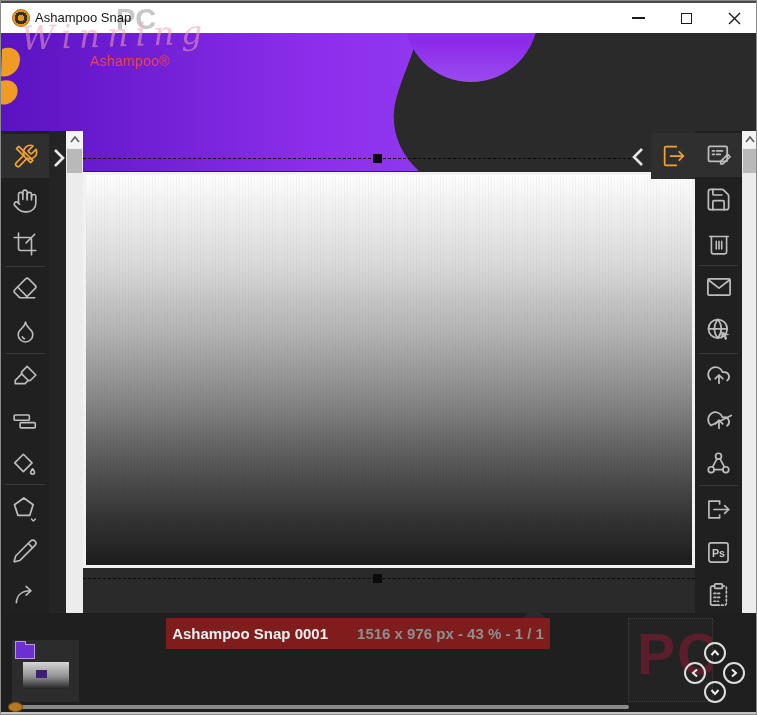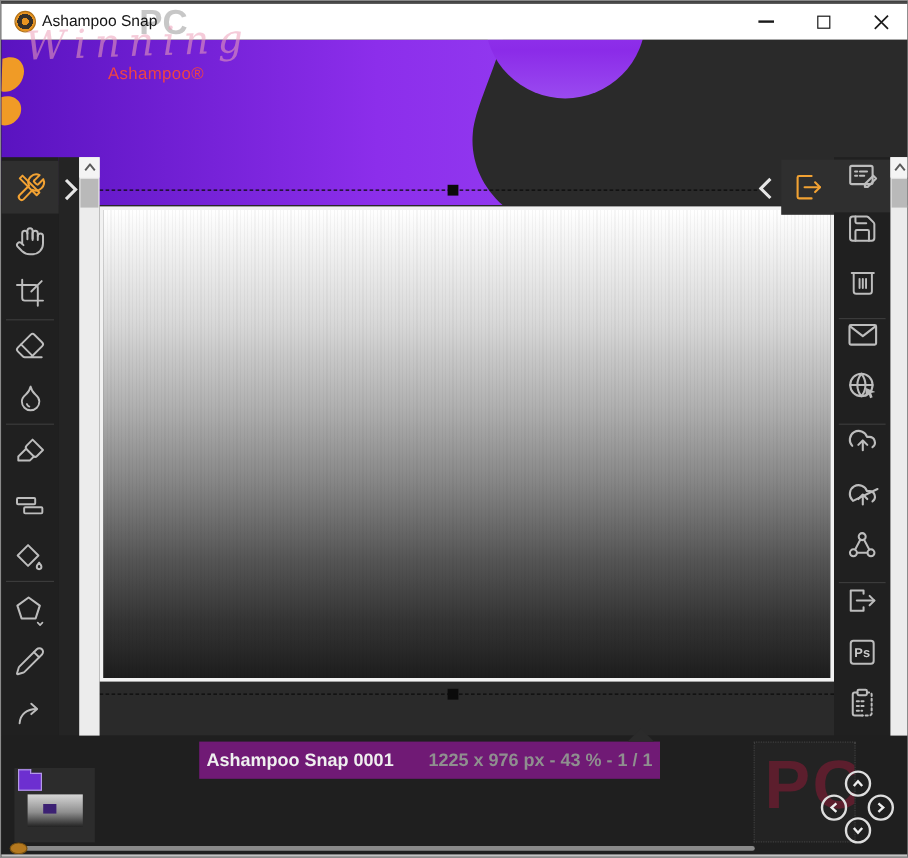--- a/index.html
+++ b/index.html
@@ -26,21 +26,21 @@
   
   .headband{position:absolute;left:0;top:32px;width:757px;height:138px;background:#2a2a2a;z-index:1;}
   .brand{position:absolute;left:48px;top:20px;z-index:3;color:#ef4444;margin-left:41px;}
   .brand-top{font-size:14px;letter-spacing:.3px;}
   .brand-name{font-size:33px;font-weight:300;letter-spacing:1px;line-height:1.05;}
   
   .ltb{position:absolute;left:0;top:130px;width:48px;height:482px;background:#202020;z-index:5;}
   .gapcol{position:absolute;left:48px;top:130px;width:18px;height:482px;background:#242424;z-index:5;}
   .rtb{position:absolute;left:694px;top:130px;width:47px;height:482px;background:#202020;z-index:5;}
   .tool{position:absolute;left:0;width:48px;height:44px;display:flex;align-items:center;justify-content:center;}
-  .rtool{position:absolute;left:0;width:47px;height:44px;display:flex;align-items:flex-start;justify-content:center;}
+  .rtool{position:absolute;left:0;width:47px;height:44px;display:flex;align-items:center;justify-content:center;}
   .active-block{background:#2f2f2f;}
   .sep{position:absolute;left:4px;width:40px;height:0;border-top:1px solid #3b3b3b;}
   .rsep{position:absolute;left:4px;width:39px;height:0;border-top:1px solid #3b3b3b;}
   svg.ic{stroke:#bdbdbd;fill:none;stroke-width:1.5;stroke-linecap:round;stroke-linejoin:round;}
   svg.ic.orange{stroke:#f2a233;}
   .expand-btn{position:absolute;left:49px;top:140px;width:17px;height:34px;display:flex;align-items:center;justify-content:center;z-index:6;}
   .collapse-btn{position:absolute;left:627px;top:141px;width:20px;height:30px;display:flex;align-items:center;justify-content:center;z-index:4;}
   .export-active{position:absolute;left:650px;top:132px;width:45px;height:46px;background:#2f2f2f;display:flex;align-items:center;justify-content:center;z-index:4;}
   
   .vscroll{position:absolute;top:130px;width:17px;height:482px;background:#ececec;z-index:6;}
@@ -56,21 +56,21 @@
       linear-gradient(180deg,#ffffff 0%,#f3f3f3 7%,#d8d8d8 24%,#b0b0b0 42%,#868686 58%,#575757 74%,#343434 88%,#1d1d1d 100%);}
   .dashline{position:absolute;height:0;border-top:1px dashed #0b0b0b;z-index:4;}
   .dash-top{left:82px;top:157px;width:548px;}
   .dash-bottom{left:82px;top:577px;width:612px;}
   .handle{position:absolute;width:9px;height:9px;background:#0b0b0b;z-index:5;}
   .h-top{left:372px;top:153px;} .h-bottom{left:372px;top:573px;}
   
   .bottombar{position:absolute;left:0;top:612px;width:757px;height:103px;background:#1f1f1f;z-index:5;}
   .status-caret{position:absolute;left:357px;top:-11px;width:0;height:0;
     border-left:11px solid transparent;border-right:11px solid transparent;border-bottom:11px solid #2b2b2b;}
-  .statusbox{position:absolute;left:165px;top:5px;width:384px;height:31px;background:#701a75;
+  .statusbox{position:absolute;left:165px;top:5px;width:384px;height:31px;background:#7f1d1d;
     display:flex;align-items:center;justify-content:center;gap:29px;white-space:nowrap;}
   .doc-name{font-size:15px;font-weight:bold;color:#efefef;}
   .doc-info{font-size:15px;font-weight:bold;color:#8f8f8f;}
   .thumb-item{position:absolute;left:11px;top:27px;width:67px;height:62px;background:#2c2c2c;}
   .thumb-folder{position:absolute;left:3px;top:4px;width:20px;height:15px;background:#6d2fd0;border:1px solid #b49ae6;}
   .thumb-folder::before{content:"";position:absolute;left:-1px;top:-4px;width:9px;height:3px;background:#6d2fd0;border:1px solid #b49ae6;border-bottom:none;}
   .thumb-img{position:absolute;left:11px;top:22px;width:46px;height:27px;background:linear-gradient(180deg,#d6d6d6,#8f8f8f 55%,#232323);}
   .thumb-img::after{content:"";position:absolute;left:13px;top:8px;width:11px;height:8px;background:#3c2173;}
   .pcbox{position:absolute;left:627px;top:5px;width:85px;height:84px;background:#232323;border:1px dotted #3e3e3e;overflow:hidden;}
   .wm-pc-bottom{position:absolute;left:8px;top:2px;font-size:57px;font-weight:bold;color:#5c1e2d;letter-spacing:2px;font-family:"Liberation Sans",sans-serif;}
@@ -312,21 +312,21 @@
         <polyline points="1,6 5,1 9,6" fill="none" stroke="#5a5a5a" stroke-width="1.6"></polyline>
       </svg>
     </div>
     <div class="vs-thumb"></div>
   </div>
 
   <div class="bottombar">
     <div class="statusbox">
       <div class="status-caret"></div>
       <span class="doc-name">Ashampoo Snap 0001</span>
-      <span class="doc-info">1225 x 976 px - 43 % - 1 / 1</span>
+      <span class="doc-info">1516 x 976 px - 43 % - 1 / 1</span>
     </div>
     <div class="thumb-item">
       <div class="thumb-folder"></div>
       <div class="thumb-img"></div>
     </div>
     <div class="pcbox">
       <div class="wm-pc-bottom">PC</div>
     </div>
     <div class="nav-circle" style="left:703px;top:29px">
       <svg width="14" height="14" viewBox="0 0 14 14">

